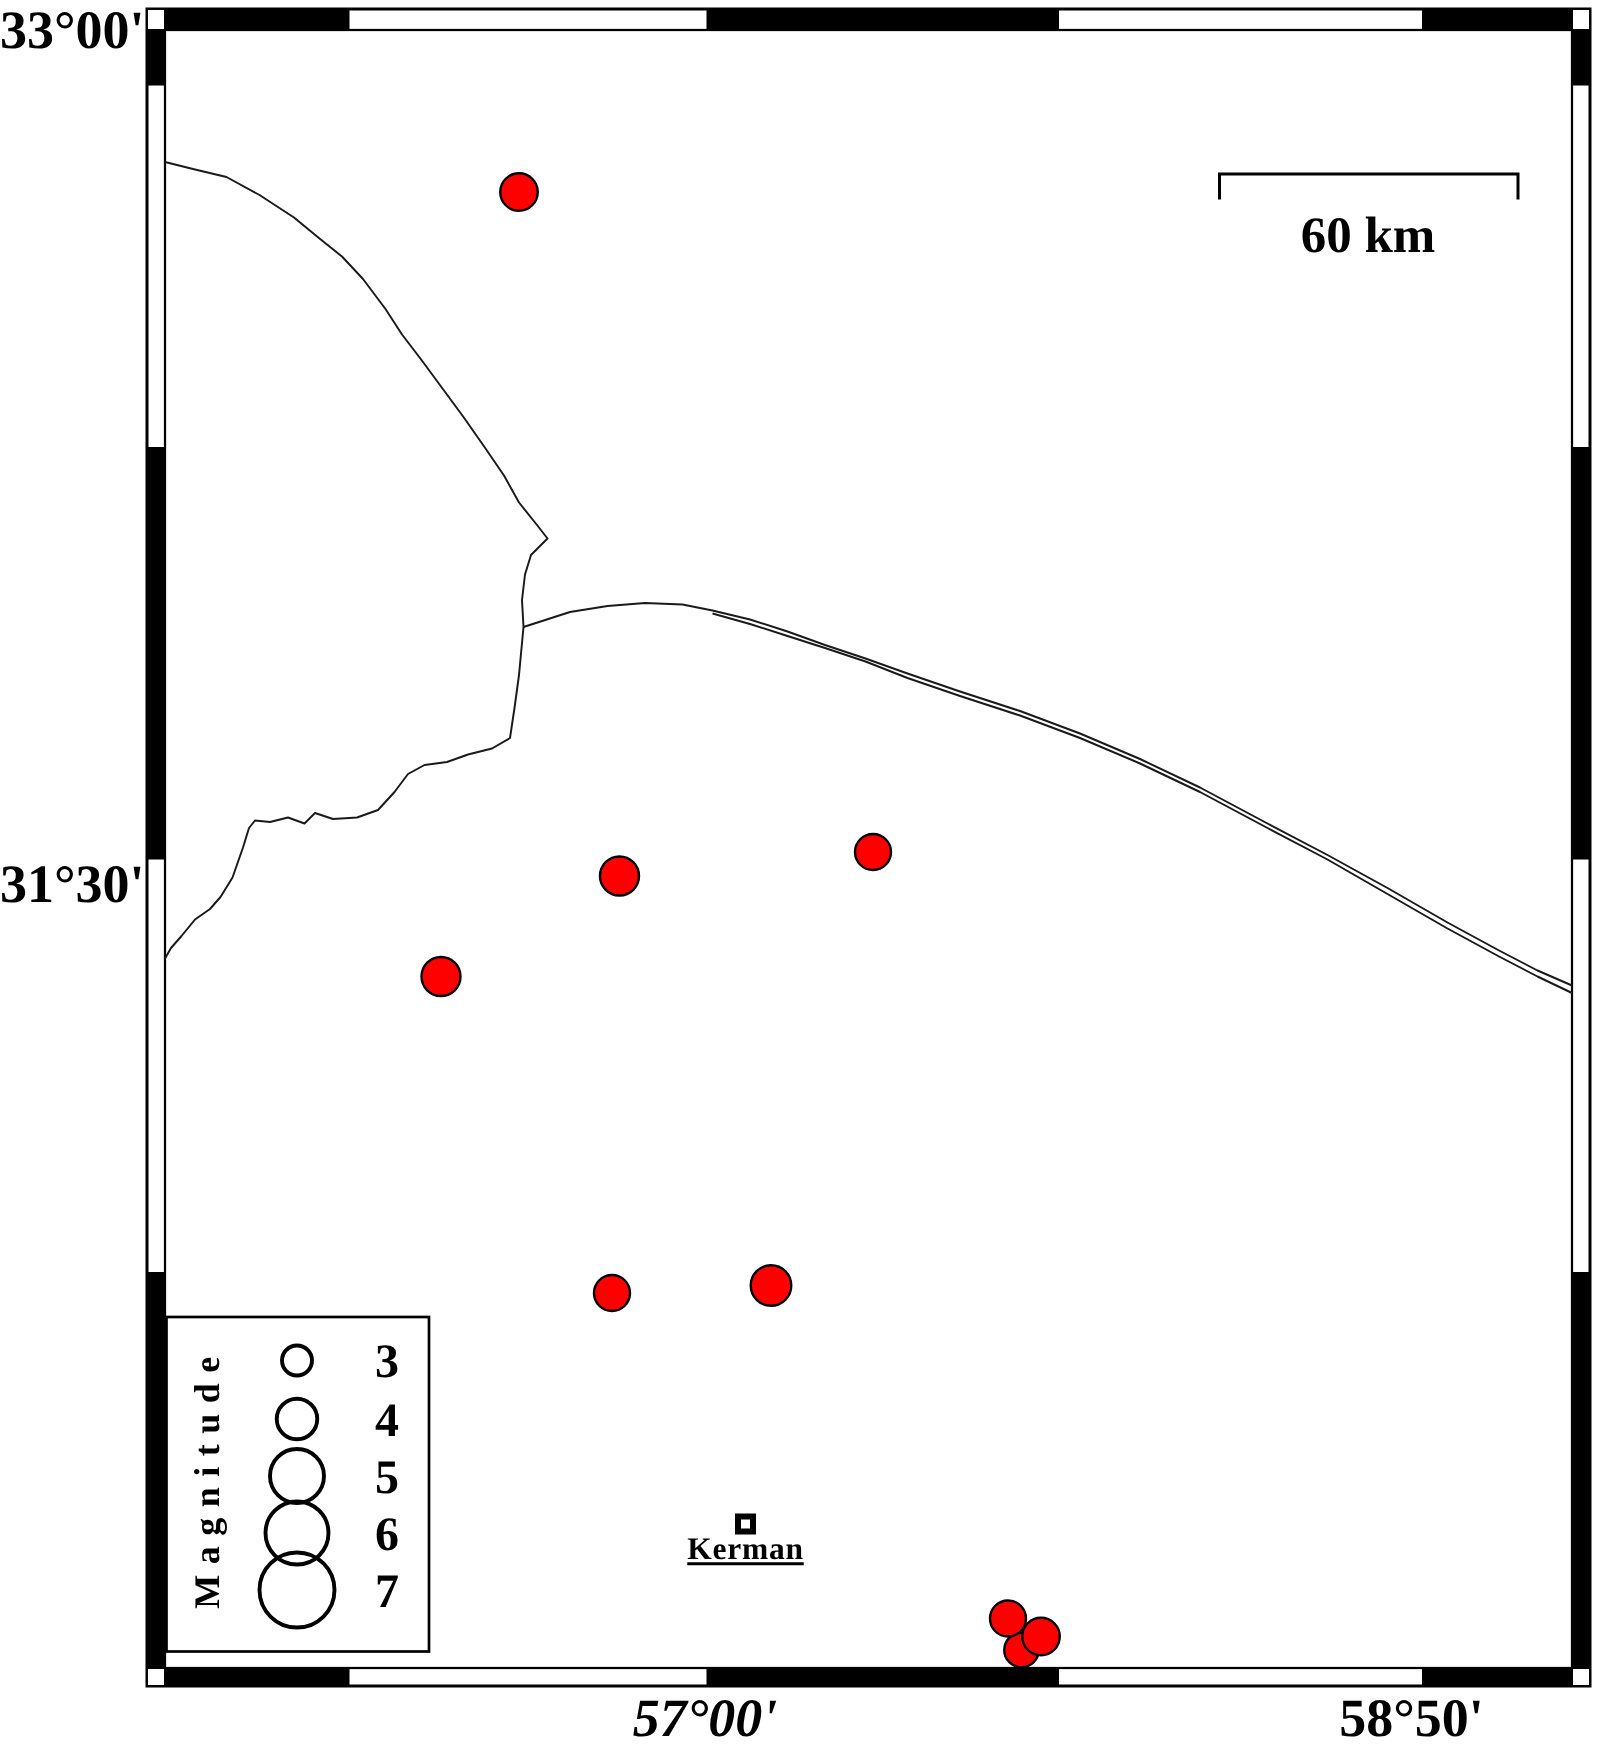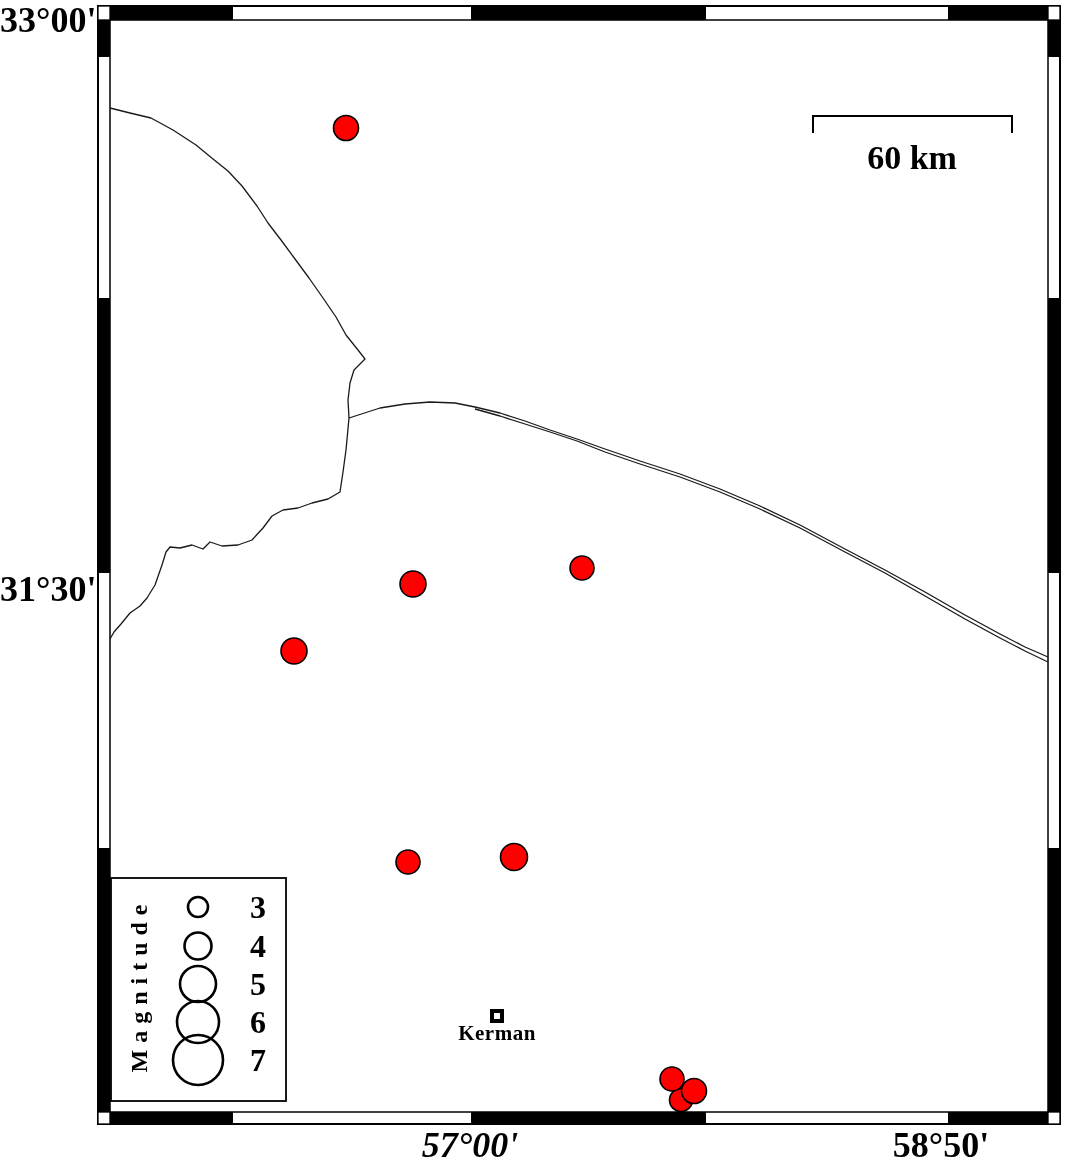--- a/index.html
+++ b/index.html
@@ -18,21 +18,21 @@
     font-weight:bold;
     white-space:nowrap;
     line-height:1;
   }
   .axis-lbl{font-size:36px;}
   #lat-0{left:0;top:20px;width:92px;text-align:right;transform:translateY(-50%);}
   #lat-1{left:0;top:577px;width:92px;text-align:left;transform:translateY(-50%);margin-top:12px;}
   #lon-0{left:470px;top:1145px;transform:translate(-50%,-50%);font-style:italic;}
   #lon-1{left:941px;top:1145px;transform:translate(-50%,-50%);}
   #scale-lbl{left:912px;top:158px;font-size:34px;transform:translate(-50%,-50%);}
-  #kerman-lbl{left:497px;top:1033px;font-size:21px;transform:translate(-50%,-50%);letter-spacing:0.5px;}
+  #kerman-lbl{left:497px;top:1033px;font-size:21px;transform:translate(-50%,-50%);letter-spacing:0.5px;text-decoration:underline;}
   #legend-title{
     left:139px;top:985px;font-size:24px;letter-spacing:7px;
     transform:translate(-50%,-50%) rotate(-90deg);
   }
   .leg-num{position:absolute;font-weight:bold;font-size:32px;color:#000;
     transform:translate(-50%,-50%);line-height:1;}
 </style>
 </head>
 <body>
 

